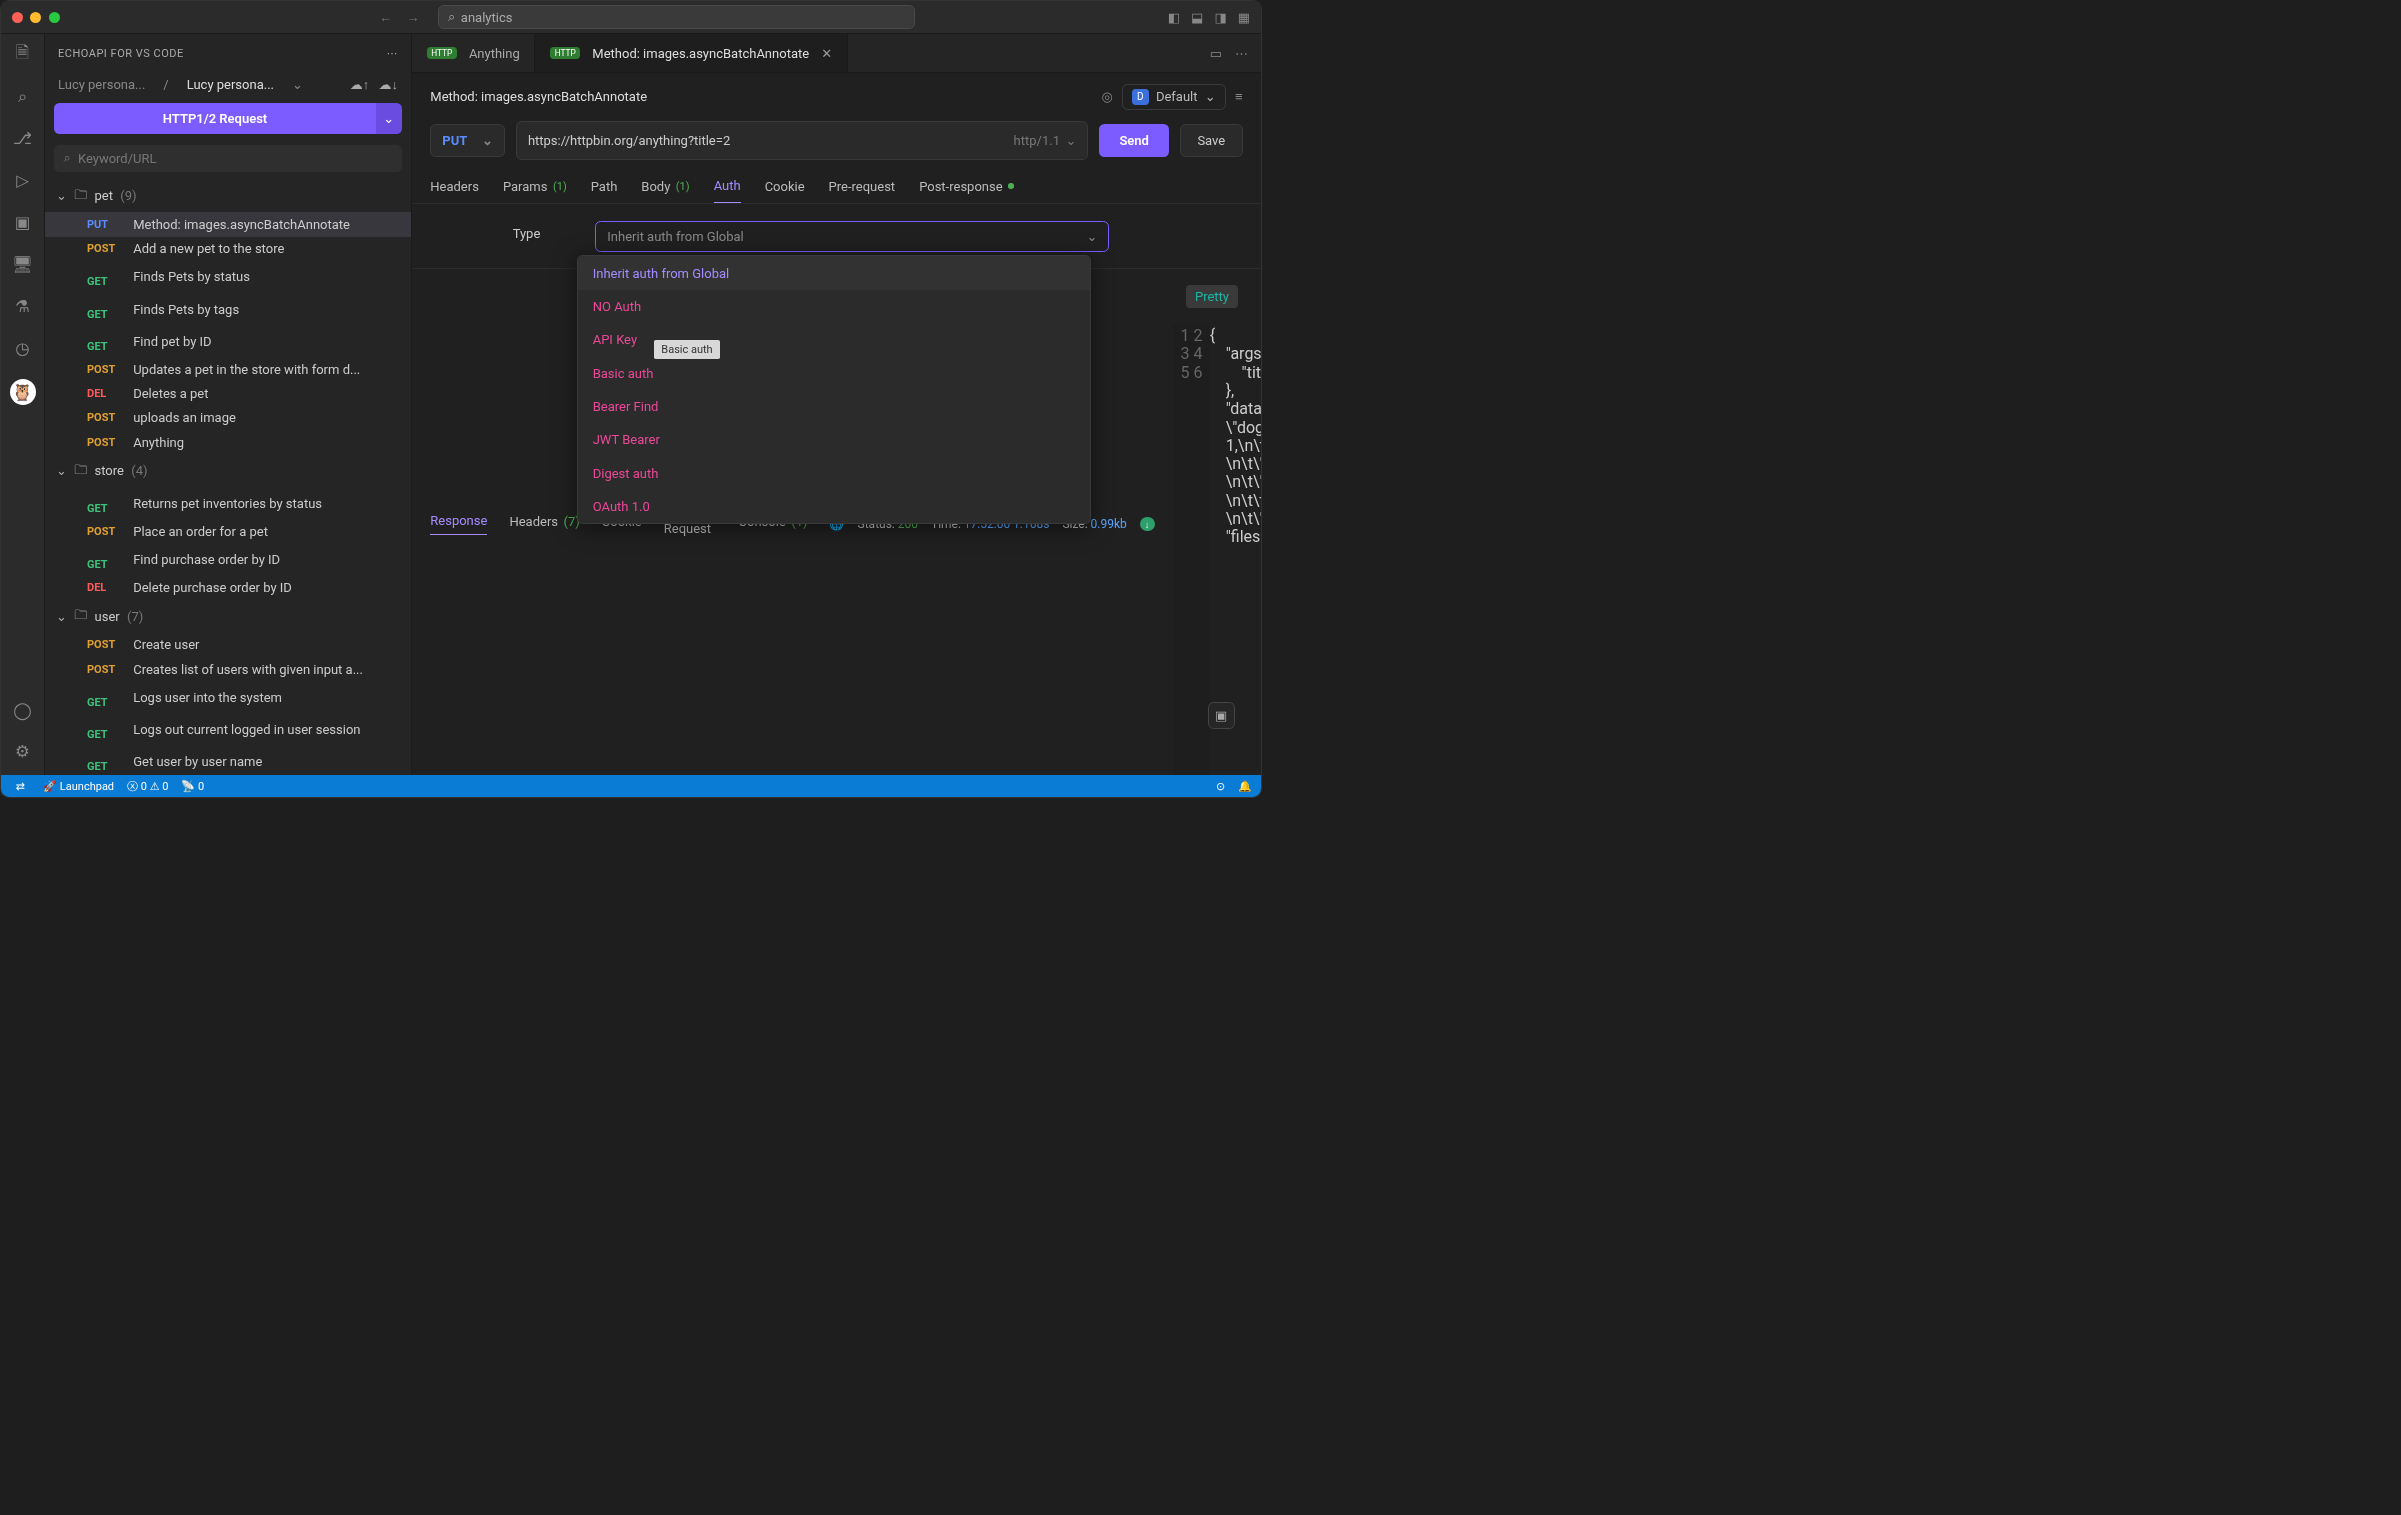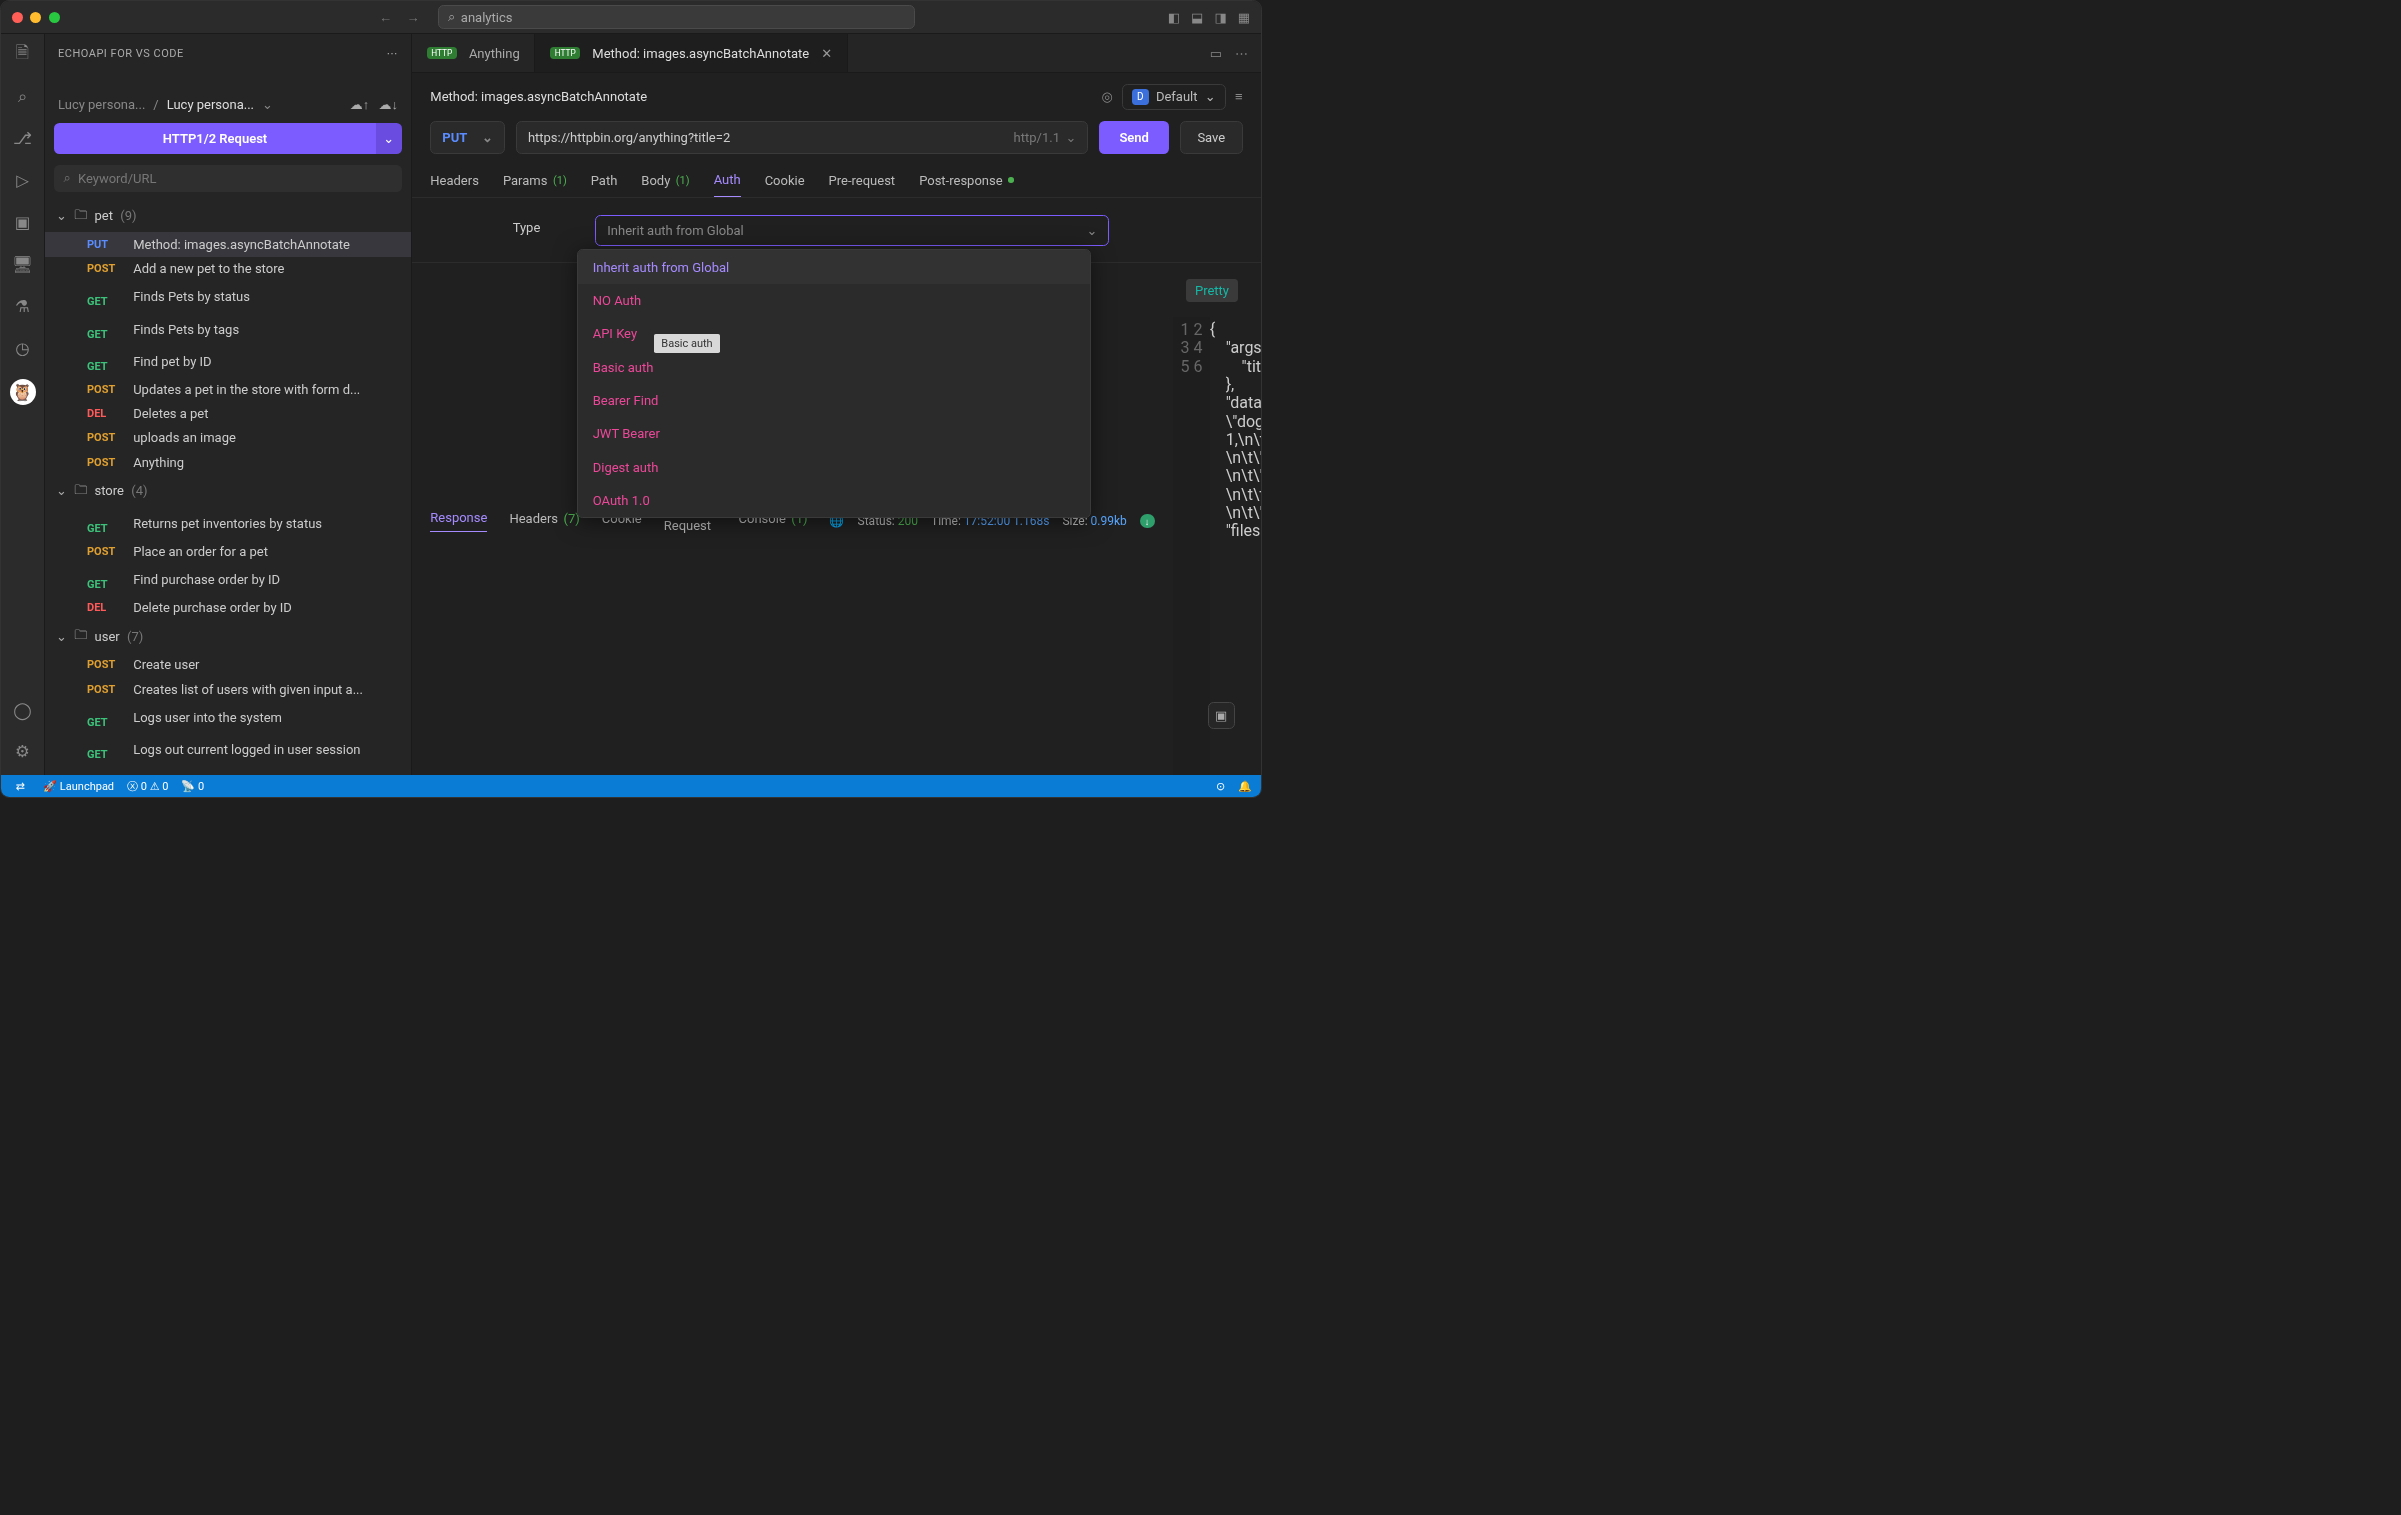--- a/index.html
+++ b/index.html
@@ -12,21 +12,21 @@
 .nav-arrows { margin-left:312px; display:flex; gap:14.7px; color:#777; }
 .searchbox { margin-left:11px; background:#3a3a3a; border:0.9px solid #4a4a4a; border-radius:5.5px; width:477px; height:24px; display:flex; align-items:center; padding:0 9.2px; color:#aaa; gap:5.5px;}
 .title-icons { margin-left:auto; display:flex; gap:11px; color:#888; }
 .body { flex:1; display:flex; min-height:0; }
 .activitybar { width:44px; background:#2b2b2b; display:flex; flex-direction:column; align-items:center; padding-top:9.2px; gap:20px; color:#888; border-right:0.9px solid #1a1a1a; }
 .activitybar .ico { width:22px; height:22px; display:flex; align-items:center; justify-content:center; font-size:16.5px; }
 .activitybar .ico.active { background:#fff; color:#222; border-radius:50%; width:26px; height:26px; }
 .activity-bottom { margin-top:auto; display:flex; flex-direction:column; gap:18.3px; padding-bottom:13px; align-items:center;}
 .sidebar { width:367px; background:#252526; display:flex; flex-direction:column; border-right:0.9px solid #1a1a1a; }
 .side-head { height:39px; display:flex; align-items:center; justify-content:space-between; padding:0 13px; font-size:11px; letter-spacing:0.5px; color:#aaa; }
-.side-crumb { display:flex; gap:8px; padding:3.7px 13px; color:#888;margin-top:20px;}
+.side-crumb { display:flex; gap:18px; padding:3.7px 13px; color:#888;}
 .side-crumb .cur { color:#ddd; }
 .side-cloud { margin-left:auto; display:flex; gap:9.2px; color:#aaa;}
 .req-btn-row { display:flex; padding:7.3px 9.2px; gap:0;}
 .req-btn { flex:1; background:#7c5cff; color:#fff; font-weight:600; height:31px; border-radius:5.5px 0 0 5.5px; display:flex; align-items:center; justify-content:center; }
 .req-btn-caret { width:26px; background:#6a4de0; border-radius:0 5.5px 5.5px 0; display:flex; align-items:center; justify-content:center; color:#fff;}
 .side-search { margin:3.7px 9.2px 7.3px; background:#2f2f2f; border-radius:5.5px; height:27.5px; display:flex; align-items:center; padding:0 9.2px; color:#777; gap:7.3px;}
 .tree { flex:1; overflow:auto; padding-bottom:9.2px;}
 .tree-folder { display:flex; align-items:center; gap:7.3px; padding:5.5px 11px; color:#ccc;}
 .tree-folder .chev{color:#aaa;}
 .tree-folder .count{color:#777;}
@@ -40,21 +40,21 @@
 .tab.active { background:#1e1e1e; color:#ddd; }
 .tab .badge{background:#2e7d32;color:#fff;font-size:8.3px;border-radius:3.7px;padding:0.9px 4.6px;}
 .tab .close{color:#999;}
 .tab-actions{margin-left:auto; display:flex; align-items:center; gap:13px; padding:0 13px; color:#888;}
 .req-header { display:flex; align-items:center; justify-content:space-between; padding:11px 18.3px;}
 .req-title { color:#ddd; }
 .env-select { display:flex; align-items:center; gap:7.3px; color:#bbb; border:0.9px solid #3a3a3a; border-radius:5.5px; padding:3.7px 9.2px;}
 .env-d { background:#3a6fdc; color:#fff; width:16.5px;height:16.5px;border-radius:3.7px; font-size:10px; display:flex;align-items:center;justify-content:center;}
 .url-row { display:flex; gap:11px; padding:0 18.3px 11px; align-items:center;}
 .method-select { background:#2a2a2a; border:0.9px solid #3a3a3a; border-radius:5.5px; padding:0 11px; height:33px; display:flex; align-items:center; gap:14.7px; color:#5a8cff; font-weight:700;}
-.url-input { flex:1; background:#2a2a2a; border:0.9px solid #3a3a3a; border-radius:5.5px; height:33px; display:flex; align-items:center; padding:0 11px; color:#ccc;}
+.url-input { flex:1; background:#2a2a2a; border:0.9px solid #3a3a3a; border-radius:5.5px; height:39px; display:flex; align-items:center; padding:0 11px; color:#ccc;}
 .url-proto{margin-left:auto;color:#777;}
 .btn-send { background:#7c5cff; color:#fff; border-radius:5.5px; height:33px; padding:0 20px; font-weight:600; display:flex; align-items:center;}
 .btn-save { background:#2a2a2a; border:0.9px solid #3a3a3a; border-radius:5.5px; height:33px; padding:0 16.5px; display:flex; align-items:center; color:#ccc;}
 .req-tabs { display:flex; gap:24px; padding:0 18.3px; border-bottom:0.9px solid #2c2c2c;}
 .req-tab { padding:7.3px 0 9.2px; color:#bbb; display:flex; gap:5.5px; align-items:center;}
 .req-tab.active{ color:#a58bff; border-bottom:1.8px solid #a58bff;}
 .req-tab .cnt{color:#4caf50;font-size:11px;}
 .req-tab .dotg{width:5.5px;height:5.5px;border-radius:50%;background:#4caf50;}
 .auth-area { padding:16.5px 18.3px; display:flex; gap:55px; align-items:flex-start; position:relative;}
 .auth-label { width:73px; text-align:right; color:#ccc; padding-top:5.5px; margin-left:37px;}

